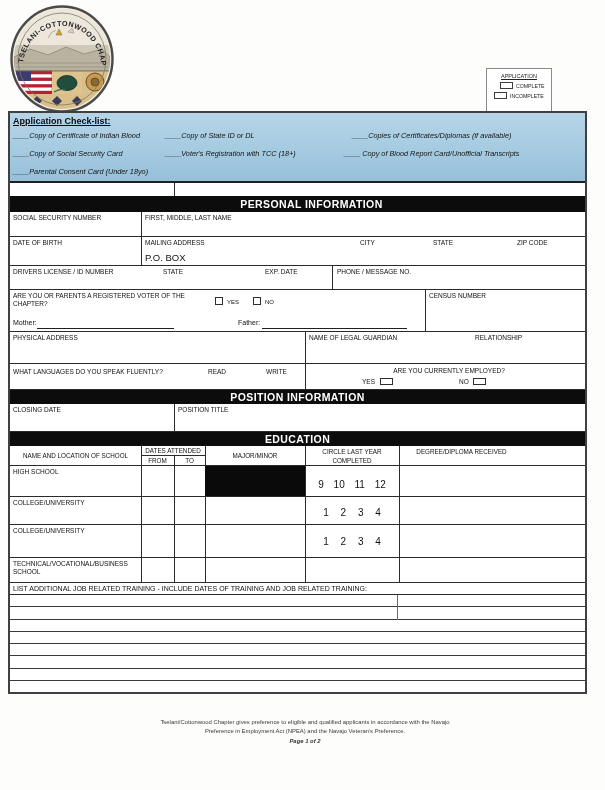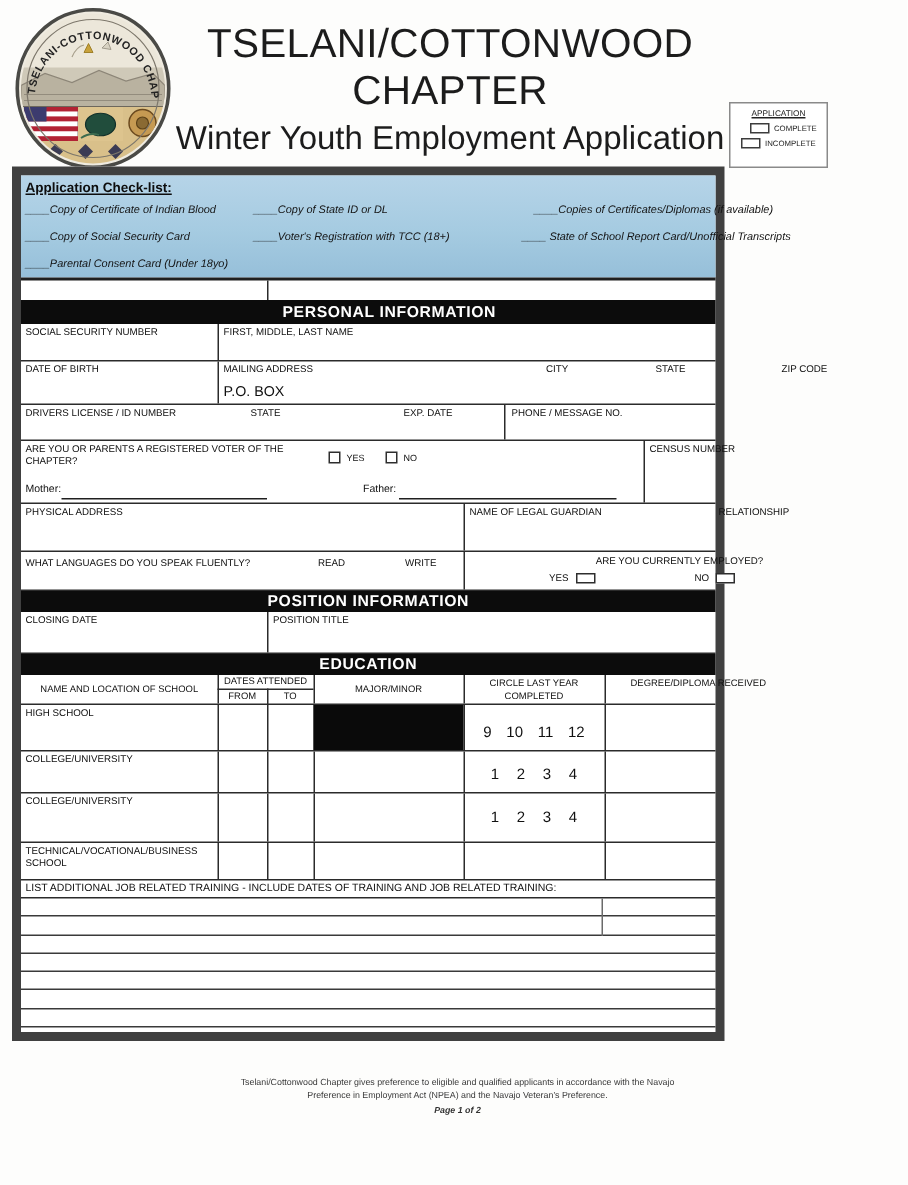--- a/index.html
+++ b/index.html
@@ -15,21 +15,21 @@
   
   .app-box{position:absolute;left:486px;top:68px;width:66px;height:44px;border:1px solid #8a8a8a;background:#fff;box-sizing:border-box;font-size:5.5px;}
   .app-box .app-title{text-align:center;margin-top:4px;text-decoration:underline;color:#222;}
   .app-row{display:flex;align-items:center;margin-top:3px;}
   .app-row.r1{padding-left:13px;}
   .app-row.r2{padding-left:7px;}
   .flatbox{width:11px;height:5px;border:1px solid #3c3c3c;background:#fff;margin-right:3px;flex:none;}
   .app-lbl{color:#222;font-size:5.2px;}
 
   
-  .ftable{position:absolute;left:8px;top:111px;width:475px;height:583px;border:6px solid #404040;box-sizing:border-box;background:#fff;}
+  .ftable{position:absolute;left:8px;top:111px;width:579px;height:583px;border:2px solid #404040;box-sizing:border-box;background:#fff;}
   .frow{position:absolute;left:0;width:100%;border-bottom:1px solid #2b2b2b;box-sizing:border-box;}
   .vline{position:absolute;top:0;width:1px;height:100%;background:#2b2b2b;}
   .lbl{position:absolute;font-size:6.5px;color:#101010;white-space:nowrap;}
   .lbl.wrap{white-space:normal;line-height:1.3;}
   .secbar{position:absolute;left:0;width:100%;background:#0c0c0c;color:#ffffff;text-align:center;font-weight:bold;font-size:10.5px;letter-spacing:0.4px;box-sizing:border-box;}
 
   
   .checklist{position:absolute;left:0;top:0;width:100%;height:70px;background:linear-gradient(180deg,#b6d4e8 0%,#a5cbe1 55%,#96bfd9 100%);border-bottom:2px solid #1f1f1f;box-sizing:border-box;}
   .cl-title{position:absolute;left:3px;top:3px;font-size:9px;font-weight:bold;text-decoration:underline;color:#0d0d0d;}
   .cl-item{position:absolute;font-size:7.3px;color:#141414;white-space:nowrap;font-style:italic;}
@@ -104,24 +104,20 @@
         </g>
         <line x1="4" y1="66" x2="100" y2="66" stroke="#6d675c" stroke-width="0.8"></line>
       </g>
       <ellipse cx="52" cy="54" rx="44" ry="46" fill="none" stroke="#7d776b" stroke-width="0.8"></ellipse>
       <text font-size="7.2" font-weight="bold" fill="#232323" letter-spacing="0.5">
         <textPath href="#arcTop" startOffset="4">TSELANI-COTTONWOOD CHAPTER</textPath>
       </text>
     </svg>
   </div>
 
-  <div class="title-block">
-    <div class="main-title">TSELANI/COTTONWOOD CHAPTER</div>
-    <div class="sub-title">Winter Youth Employment Application</div>
-  </div>
 
   <div class="app-box">
     <div class="app-title">APPLICATION</div>
     <div class="app-row r1">
       <span class="flatbox"></span>
       <span class="app-lbl">COMPLETE</span>
     </div>
     <div class="app-row r2">
       <span class="flatbox"></span>
       <span class="app-lbl">INCOMPLETE</span>
@@ -130,21 +126,21 @@
 
   <div class="ftable">
 
     <div class="checklist">
       <div class="cl-title">Application Check-list:</div>
       <div class="cl-item" style="left:3px;top:18px;">____Copy of Certificate of Indian Blood</div>
       <div class="cl-item" style="left:155px;top:18px;">____Copy of State ID or DL</div>
       <div class="cl-item" style="left:342px;top:18px;">____Copies of Certificates/Diplomas (if available)</div>
       <div class="cl-item" style="left:3px;top:36px;text-align:right;">____Copy of Social Security Card</div>
       <div class="cl-item" style="left:155px;top:36px;">____Voter's Registration with TCC (18+)</div>
-      <div class="cl-item" style="left:334px;top:36px;">____ State of School Report Card/Unofficial Transcripts</div>
+      <div class="cl-item" style="left:334px;top:36px;">____ Copy of Blood Report Card/Unofficial Transcripts</div>
       <div class="cl-item" style="left:3px;top:54px;">____Parental Consent Card (Under 18yo)</div>
     </div>
 
     <div class="frow" style="top:70px;height:13px;border-bottom:none;">
       <div class="vline" style="left:164px;"></div>
     </div>
 
     <div class="secbar" style="top:83px;height:16px;padding-top:2px;padding-left:28px;">PERSONAL INFORMATION</div>
 
     <div class="frow" style="top:99px;height:25px;">

